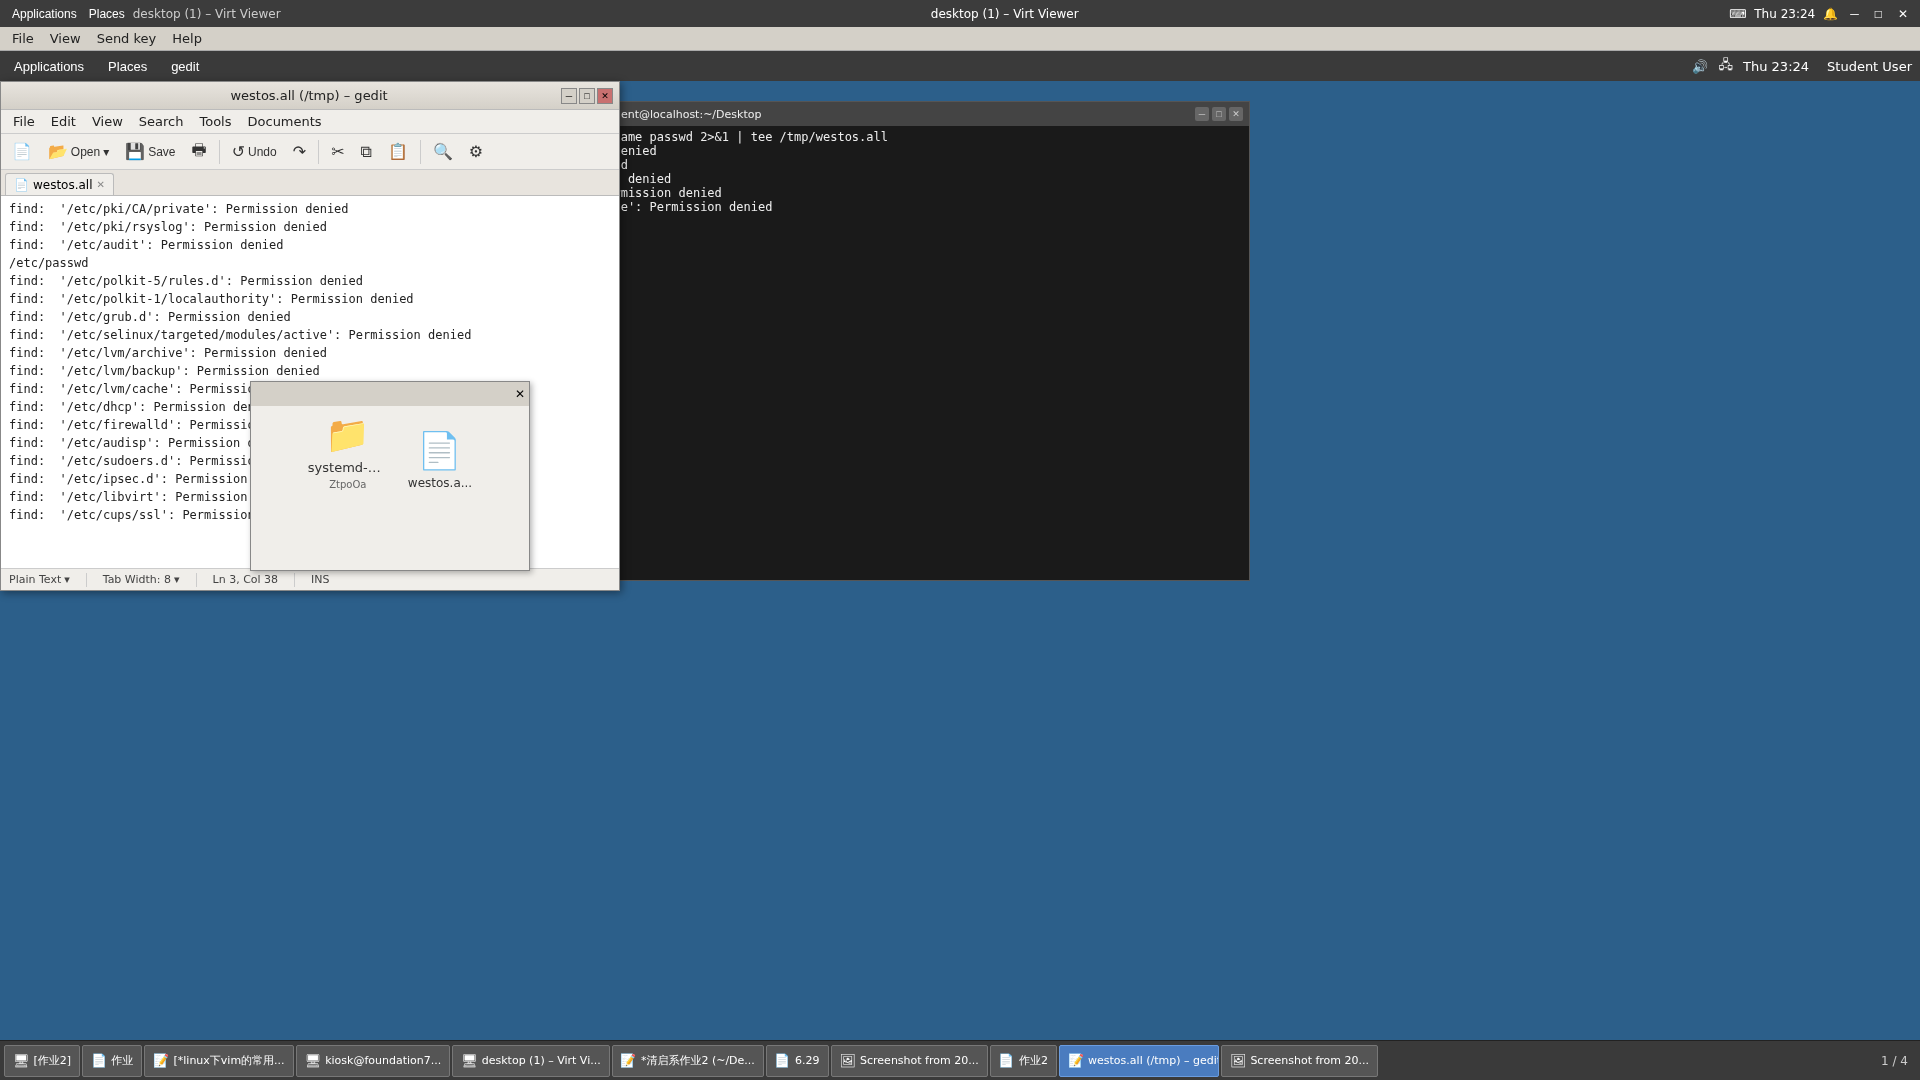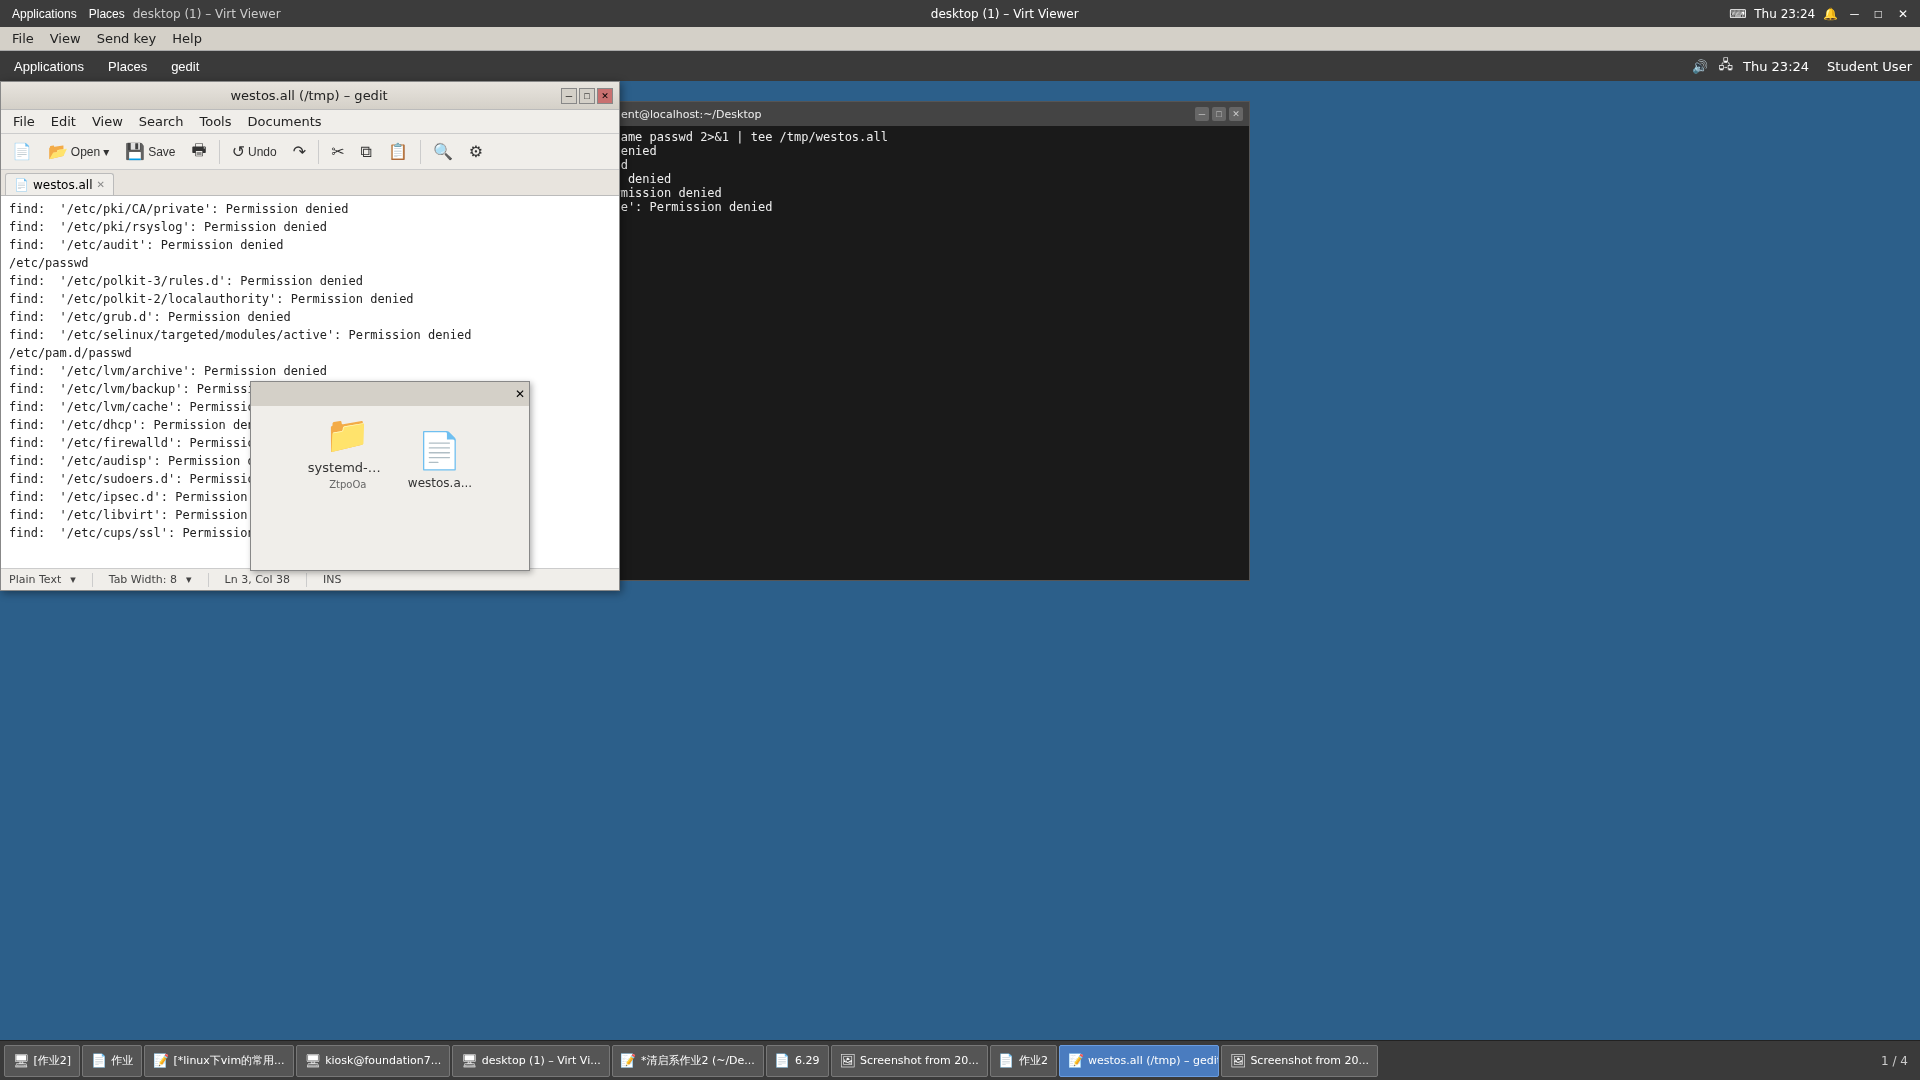--- a/index.html
+++ b/index.html
@@ -184,21 +184,21 @@
       height: 22px;
       background: #f0eeea;
       border-top: 1px solid #ccc;
       display: flex;
       align-items: center;
       padding: 0 8px;
       gap: 16px;
       font-size: 11px;
       color: #444;
     }
-    .statusbar-item { display: flex; align-items: center; gap: 9px; cursor: pointer; }
+    .statusbar-item { display: flex; align-items: center; gap: 3px; cursor: pointer; }
     .statusbar-sep { width: 1px; height: 14px; background: #ccc; }
 
     
     .filemanager-popup {
       position: absolute;
       left: 250px;
       top: 330px;
       width: 280px;
       height: 190px;
       background: #f0eeea;
@@ -406,25 +406,24 @@
         <span>westos.all</span>
         <span class="gedit-tab-close">✕</span>
       </div>
     </div>
 
     <div class="gedit-text" style="overflow-y:auto;">
       <span class="text-line">find:  '/etc/pki/CA/private': Permission denied</span>
       <span class="text-line">find:  '/etc/pki/rsyslog': Permission denied</span>
       <span class="text-line">find:  '/etc/audit': Permission denied</span>
       <span class="text-line">/etc/passwd</span>
-      <span class="text-line">find:  '/etc/polkit-3/rules.d': Permission denied</span>
-      <span class="text-line">find:  '/etc/polkit-2/localauthority': Permission denied</span>
+      <span class="text-line">find:  '/etc/polkit-5/rules.d': Permission denied</span>
+      <span class="text-line">find:  '/etc/polkit-1/localauthority': Permission denied</span>
       <span class="text-line">find:  '/etc/grub.d': Permission denied</span>
       <span class="text-line">find:  '/etc/selinux/targeted/modules/active': Permission denied</span>
-      <span class="text-line">/etc/pam.d/passwd</span>
       <span class="text-line">find:  '/etc/lvm/archive': Permission denied</span>
       <span class="text-line">find:  '/etc/lvm/backup': Permission denied</span>
       <span class="text-line">find:  '/etc/lvm/cache': Permission denied</span>
       <span class="text-line">find:  '/etc/dhcp': Permission denied</span>
       <span class="text-line">find:  '/etc/firewalld': Permission denied</span>
       <span class="text-line">find:  '/etc/audisp': Permission denied</span>
       <span class="text-line">find:  '/etc/sudoers.d': Permission denied</span>
       <span class="text-line">find:  '/etc/ipsec.d': Permission denied</span>
       <span class="text-line">find:  '/etc/libvirt': Permission denied</span>
       <span class="text-line">find:  '/etc/cups/ssl': Permission denied</span>

